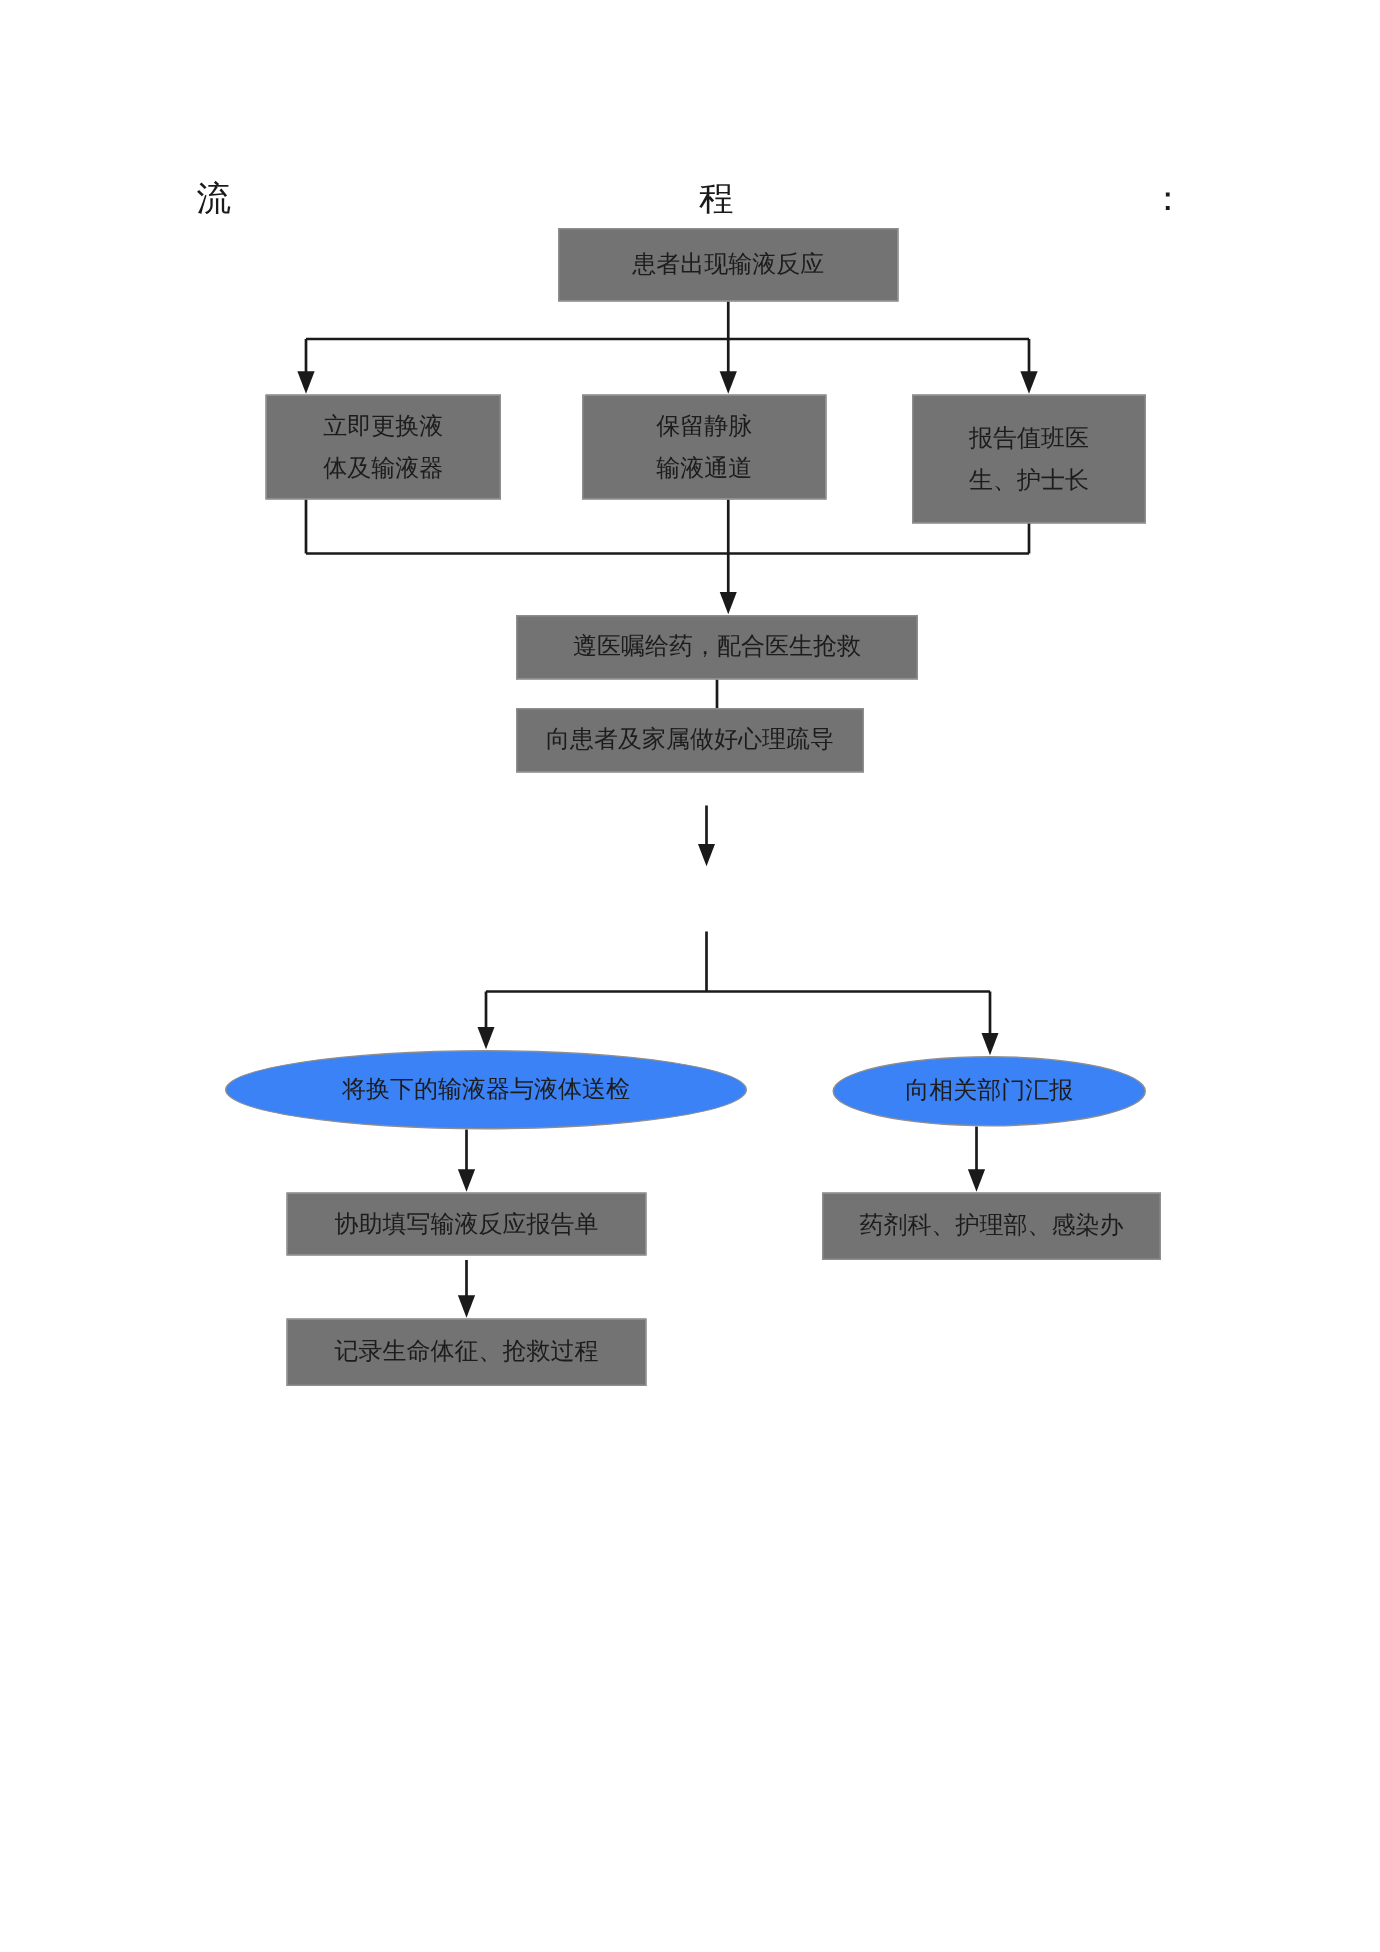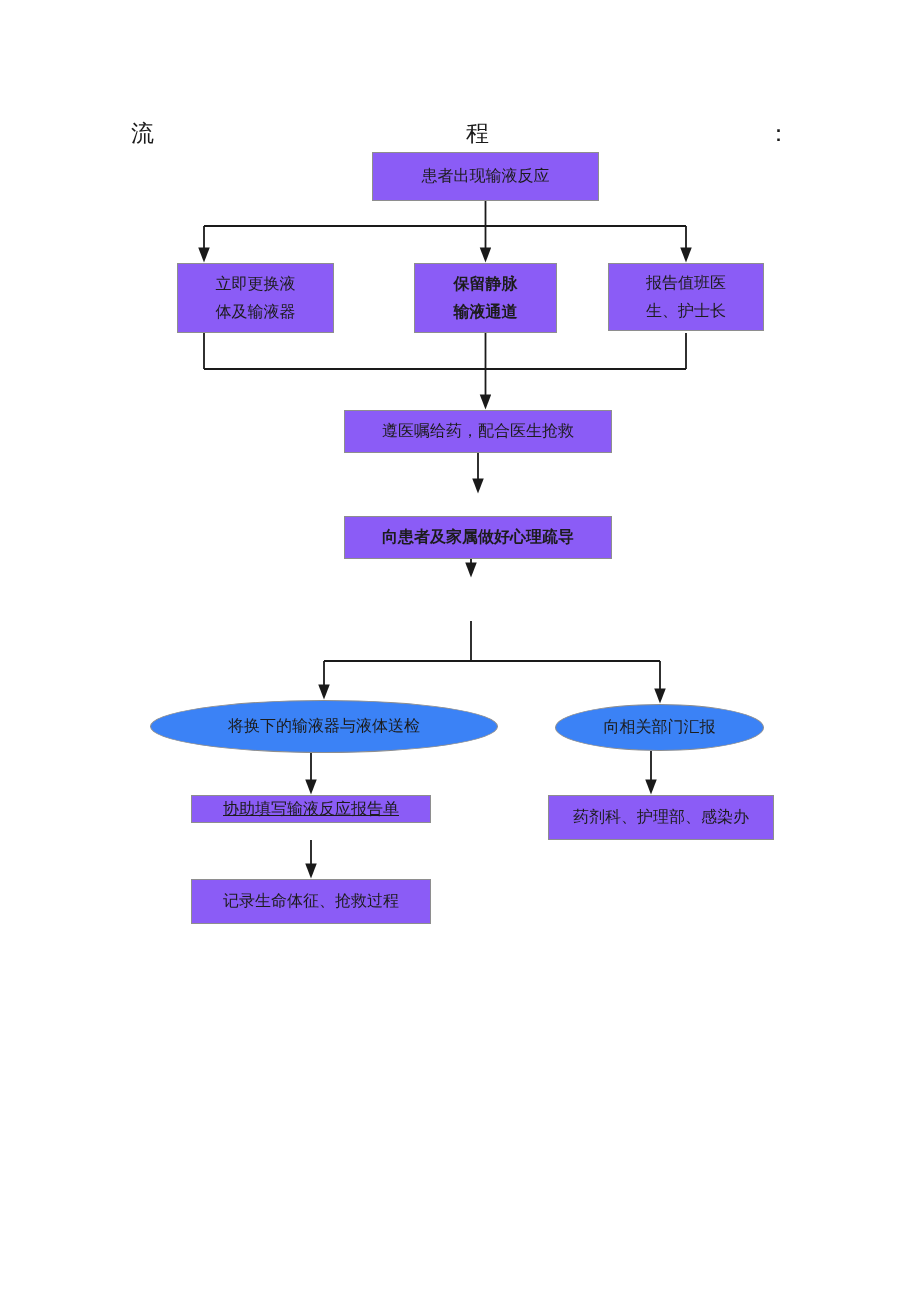--- a/index.html
+++ b/index.html
@@ -42,48 +42,48 @@
   }
 
   
   .node {
     position: absolute;
     box-sizing: border-box;
     display: flex;
     align-items: center;
     justify-content: center;
     text-align: center;
-    background: #8b5cf6;
+    background: #737373;
     color: #1c1c1c;
     font-family: "DejaVu Serif", "Liberation Serif", serif;
   }
   .box {
     border: 1px solid #8e8e8e;
     font-size: 16px;
     line-height: 1.55;
   }
   .box.tall { line-height: 1.75; }
   .ellipse {
     border: 1px solid #8e8e8e;
     border-radius: 50%;
     font-size: 16px;
     background: #3b82f6;
   }
 
   
   #n-start   { left: 372px; top: 152px; width: 227px; height: 49px; }
   #n-p1      { left: 177px; top: 263px; width: 157px; height: 70px; }
-  #n-p2      { left: 414px; top: 263px; width: 143px; height: 70px; font-weight: bold; }
-  #n-p3      { left: 608px; top: 263px; width: 156px; height: 68px; }
+  #n-p2      { left: 388px; top: 263px; width: 163px; height: 70px; }
+  #n-p3      { left: 608px; top: 263px; width: 156px; height: 86px; }
   #n-m1      { left: 344px; top: 410px; width: 268px; height: 43px; }
-  #n-m2      { left: 344px; top: 516px; width: 268px; height: 43px; font-weight: bold; }
+  #n-m2      { left: 344px; top: 472px; width: 232px; height: 43px; }
   #n-m3      { left: 358px; top: 578px; width: 226px; height: 43px; }
   #n-e1      { left: 150px; top: 700px; width: 348px; height: 53px; }
   #n-e2      { left: 555px; top: 704px; width: 209px; height: 47px; }
-  #n-b1      { left: 191px; top: 795px; width: 240px; height: 28px; text-decoration: underline; }
+  #n-b1      { left: 191px; top: 795px; width: 240px; height: 42px; }
   #n-b2      { left: 191px; top: 879px; width: 240px; height: 45px; }
   #n-b3      { left: 538px; top: 795px; width: 226px; height: 45px; margin-left: 10px; }
 </style>
 </head>
 <body>
 
 <div id="page">
 
   <div class="hdr" id="hdr-a">流</div>
   <div class="hdr" id="hdr-b">程</div>

